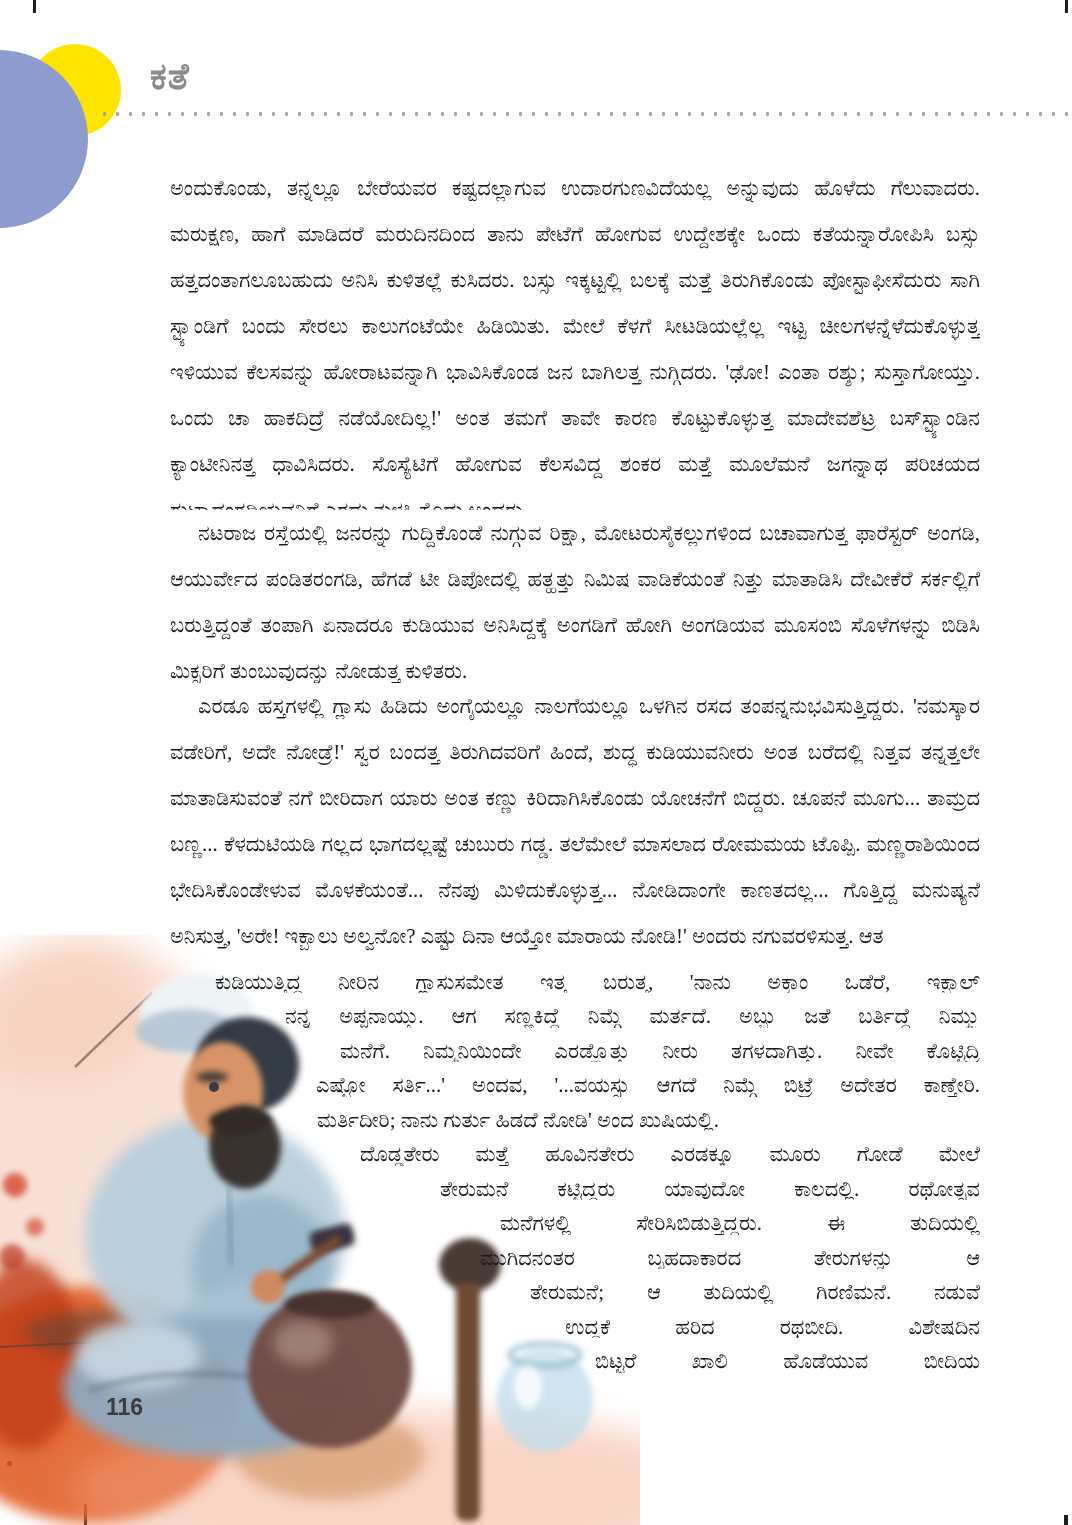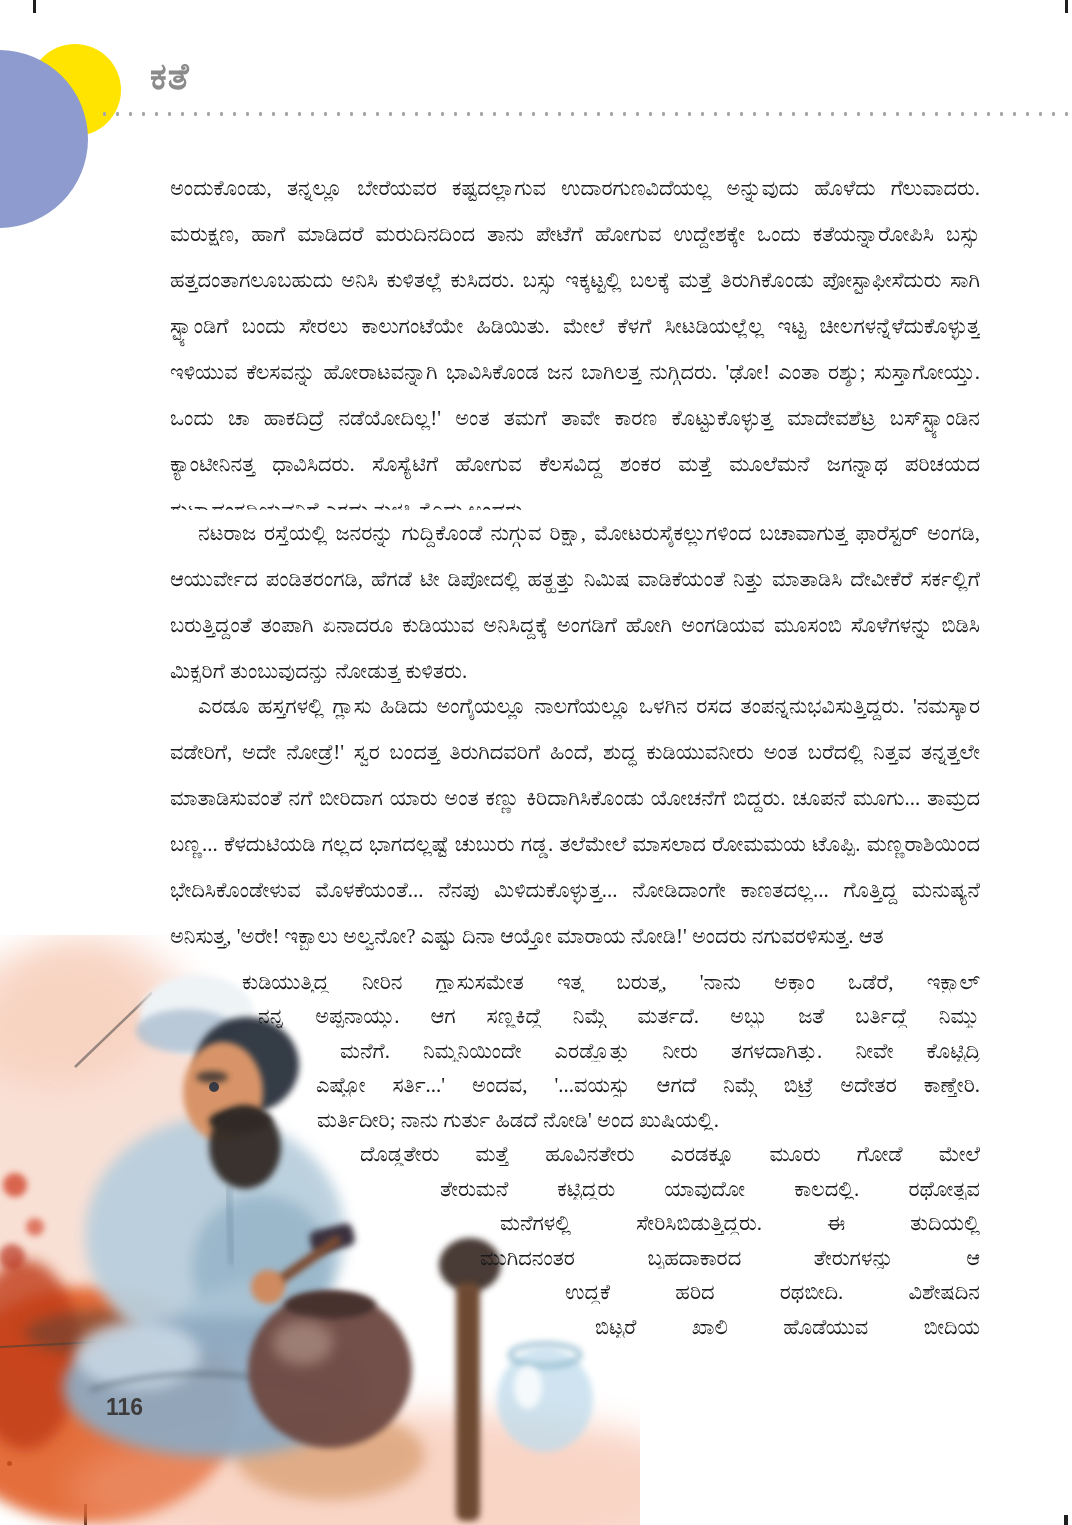--- a/index.html
+++ b/index.html
@@ -122,27 +122,28 @@
     <ellipse cx="528" cy="452" rx="14" ry="22" fill="#ffffff" opacity="0.8" filter="url(#mild)"></ellipse>
   </svg>
 
   <div class="page-number">116</div>
 
   <div class="text-col">
     <p class="para p1">ಅಂದುಕೊಂಡು, ತನ್ನಲ್ಲೂ ಬೇರೆಯವರ ಕಷ್ಟದಲ್ಲಾಗುವ ಉದಾರಗುಣವಿದೆಯಲ್ಲ ಅನ್ನುವುದು ಹೊಳೆದು ಗೆಲುವಾದರು. ಮರುಕ್ಷಣ, ಹಾಗೆ ಮಾಡಿದರೆ ಮರುದಿನದಿಂದ ತಾನು ಪೇಟೆಗೆ ಹೋಗುವ ಉದ್ದೇಶಕ್ಕೇ ಒಂದು ಕತೆಯನ್ನಾರೋಪಿಸಿ ಬಸ್ಸು ಹತ್ತದಂತಾಗಲೂಬಹುದು ಅನಿಸಿ ಕುಳಿತಲ್ಲೆ ಕುಸಿದರು. ಬಸ್ಸು ಇಕ್ಕಟ್ಟಲ್ಲಿ ಬಲಕ್ಕೆ ಮತ್ತೆ ತಿರುಗಿಕೊಂಡು ಪೋಸ್ಟಾಫೀಸೆದುರು ಸಾಗಿ ಸ್ಟ್ಯಾಂಡಿಗೆ ಬಂದು ಸೇರಲು ಕಾಲುಗಂಟೆಯೇ ಹಿಡಿಯಿತು. ಮೇಲೆ ಕೆಳಗೆ ಸೀಟಡಿಯಲ್ಲೆಲ್ಲ ಇಟ್ಟ ಚೀಲಗಳನ್ನೆಳೆದುಕೊಳ್ಳುತ್ತ ಇಳಿಯುವ ಕೆಲಸವನ್ನು ಹೋರಾಟವನ್ನಾಗಿ ಭಾವಿಸಿಕೊಂಡ ಜನ ಬಾಗಿಲತ್ತ ನುಗ್ಗಿದರು. 'ಢೋ! ಎಂತಾ ರಶ್ಶು; ಸುಸ್ತಾಗೋಯ್ತು. ಒಂದು ಚಾ ಹಾಕದಿದ್ರೆ ನಡೆಯೋದಿಲ್ಲ!' ಅಂತ ತಮಗೆ ತಾವೇ ಕಾರಣ ಕೊಟ್ಟುಕೊಳ್ಳುತ್ತ ಮಾದೇವಶೆಟ್ರ ಬಸ್‌ಸ್ಟ್ಯಾಂಡಿನ ಕ್ಯಾಂಟೀನಿನತ್ತ ಧಾವಿಸಿದರು. ಸೊಸ್ಯೆಟಿಗೆ ಹೋಗುವ ಕೆಲಸವಿದ್ದ ಶಂಕರ ಮತ್ತೆ ಮೂಲೆಮನೆ ಜಗನ್ನಾಥ ಪರಿಚಯದ ಗುಟ್ಕಾದಂಗಡಿಯವನಿಗೆ ಎರಡು ತುಳಸಿ ಕೊಡು ಅಂದರು.</p>
     <p class="para p2">ನಟರಾಜ ರಸ್ತೆಯಲ್ಲಿ ಜನರನ್ನು ಗುದ್ದಿಕೊಂಡೆ ನುಗ್ಗುವ ರಿಕ್ಷಾ, ಮೋಟರುಸೈಕಲ್ಲುಗಳಿಂದ ಬಚಾವಾಗುತ್ತ ಫಾರೆಸ್ಟರ್ ಅಂಗಡಿ, ಆಯುರ್ವೇದ ಪಂಡಿತರಂಗಡಿ, ಹೆಗಡೆ ಟೀ ಡಿಪೋದಲ್ಲಿ ಹತ್ಹತ್ತು ನಿಮಿಷ ವಾಡಿಕೆಯಂತೆ ನಿತ್ತು ಮಾತಾಡಿಸಿ ದೇವೀಕೆರೆ ಸರ್ಕಲ್ಲಿಗೆ ಬರುತ್ತಿದ್ದಂತೆ ತಂಪಾಗಿ ಏನಾದರೂ ಕುಡಿಯುವ ಅನಿಸಿದ್ದಕ್ಕೆ ಅಂಗಡಿಗೆ ಹೋಗಿ ಅಂಗಡಿಯವ ಮೂಸಂಬಿ ಸೊಳೆಗಳನ್ನು ಬಿಡಿಸಿ ಮಿಕ್ಸರಿಗೆ ತುಂಬುವುದನ್ನು ನೋಡುತ್ತ ಕುಳಿತರು.</p>
     <p class="para p3a">ಎರಡೂ ಹಸ್ತಗಳಲ್ಲಿ ಗ್ಲಾಸು ಹಿಡಿದು ಅಂಗೈಯಲ್ಲೂ ನಾಲಗೆಯಲ್ಲೂ ಒಳಗಿನ ರಸದ ತಂಪನ್ನನುಭವಿಸುತ್ತಿದ್ದರು. 'ನಮಸ್ಕಾರ ವಡೇರಿಗೆ, ಅದೇ ನೋಡ್ರೆ!' ಸ್ವರ ಬಂದತ್ತ ತಿರುಗಿದವರಿಗೆ ಹಿಂದೆ, ಶುದ್ಧ ಕುಡಿಯುವನೀರು ಅಂತ ಬರೆದಲ್ಲಿ ನಿತ್ತವ ತನ್ನತ್ತಲೇ ಮಾತಾಡಿಸುವಂತೆ ನಗೆ ಬೀರಿದಾಗ ಯಾರು ಅಂತ ಕಣ್ಣು ಕಿರಿದಾಗಿಸಿಕೊಂಡು ಯೋಚನೆಗೆ ಬಿದ್ದರು. ಚೂಪನೆ ಮೂಗು... ತಾಮ್ರದ ಬಣ್ಣ... ಕೆಳದುಟಿಯಡಿ ಗಲ್ಲದ ಭಾಗದಲ್ಲಷ್ಟೆ ಚುಬುರು ಗಡ್ಡ. ತಲೆಮೇಲೆ ಮಾಸಲಾದ ರೋಮಮಯ ಟೊಪ್ಪಿ. ಮಣ್ಣರಾಶಿಯಿಂದ ಭೇದಿಸಿಕೊಂಡೇಳುವ ಮೊಳಕೆಯಂತೆ... ನೆನಪು ಮಿಳಿದುಕೊಳ್ಳುತ್ತ... ನೋಡಿದಾಂಗೇ ಕಾಣತದಲ್ಲ... ಗೊತ್ತಿದ್ದ ಮನುಷ್ಯನೆ ಅನಿಸುತ್ತ, 'ಅರೇ! ಇಕ್ಬಾಲು ಅಲ್ವನೋ? ಎಷ್ಟು ದಿನಾ ಆಯ್ತೋ ಮಾರಾಯ ನೋಡಿ!' ಅಂದರು ನಗುವರಳಿಸುತ್ತ. ಆತ</p>
 
-    <div class="wline" style="margin-left:72px;">ಕುಡಿಯುತ್ತಿದ್ದ ನೀರಿನ ಗ್ಲಾಸುಸಮೇತ ಇತ್ತ ಬರುತ್ತ, 'ನಾನು ಅಕ್ರಾಂ ಒಡೆರೆ, ಇಕ್ಬಾಲ್</div>
-    <div class="wline" style="margin-left:88px;">ನನ್ನ ಅಪ್ಪನಾಯ್ತು. ಆಗ ಸಣ್ಣಕಿದ್ದೆ ನಿಮ್ಗೆ ಮರ್ತದೆ. ಅಬ್ಬು ಜತೆ ಬರ್ತಿದ್ದೆ ನಿಮ್ಮು</div>
+    <div class="wline" style="margin-left:45px;">ಕುಡಿಯುತ್ತಿದ್ದ ನೀರಿನ ಗ್ಲಾಸುಸಮೇತ ಇತ್ತ ಬರುತ್ತ, 'ನಾನು ಅಕ್ರಾಂ ಒಡೆರೆ, ಇಕ್ಬಾಲ್</div>
+    <div class="wline" style="margin-left:115px;">ನನ್ನ ಅಪ್ಪನಾಯ್ತು. ಆಗ ಸಣ್ಣಕಿದ್ದೆ ನಿಮ್ಗೆ ಮರ್ತದೆ. ಅಬ್ಬು ಜತೆ ಬರ್ತಿದ್ದೆ ನಿಮ್ಮು</div>
     <div class="wline" style="margin-left:170px;">ಮನೆಗೆ. ನಿಮ್ಮನಿಯಿಂದೇ ಎರಡ್ಹೊತ್ತು ನೀರು ತಗಳದಾಗಿತ್ತು. ನೀವೇ ಕೊಟ್ಟಿದ್ರಿ</div>
     <div class="wline" style="margin-left:146px;">ಎಷ್ಟೋ ಸರ್ತಿ...' ಅಂದವ, '...ವಯಸ್ಸು ಆಗದೆ ನಿಮ್ಗೆ ಬಿಟ್ರೆ ಅದೇತರ ಕಾಣ್ತೇರಿ.</div>
     <div class="wline ta-left" style="margin-left:147px;">ಮರ್ತಿದೀರಿ; ನಾನು ಗುರ್ತು ಹಿಡದೆ ನೋಡಿ' ಅಂದ ಖುಷಿಯಲ್ಲಿ.</div>
 
     <div class="wline" style="margin-left:190px;">ದೊಡ್ಡತೇರು ಮತ್ತೆ ಹೂವಿನತೇರು ಎರಡಕ್ಕೂ ಮೂರು ಗೋಡೆ ಮೇಲೆ</div>
     <div class="wline" style="margin-left:270px;">ತೇರುಮನೆ ಕಟ್ಟಿದ್ದರು ಯಾವುದೋ ಕಾಲದಲ್ಲಿ. ರಥೋತ್ಸವ</div>
     <div class="wline" style="margin-left:330px;">ಮನೆಗಳಲ್ಲಿ ಸೇರಿಸಿಬಿಡುತ್ತಿದ್ದರು. ಈ ತುದಿಯಲ್ಲಿ</div>
     <div class="wline" style="margin-left:310px;">ಮುಗಿದನಂತರ ಬೃಹದಾಕಾರದ ತೇರುಗಳನ್ನು ಆ</div>
+    <div class="wline" style="margin-left:360px;">ತೇರುಮನೆ; ಆ ತುದಿಯಲ್ಲಿ ಗಿರಣಿಮನೆ. ನಡುವೆ</div>
     <div class="wline" style="margin-left:395px;">ಉದ್ದಕೆ ಹರಿದ ರಥಬೀದಿ. ವಿಶೇಷದಿನ</div>
     <div class="wline" style="margin-left:425px;">ಬಿಟ್ಟರೆ ಖಾಲಿ ಹೊಡೆಯುವ ಬೀದಿಯ</div>
   </div>
 
 </div>
 
 </body></html>

